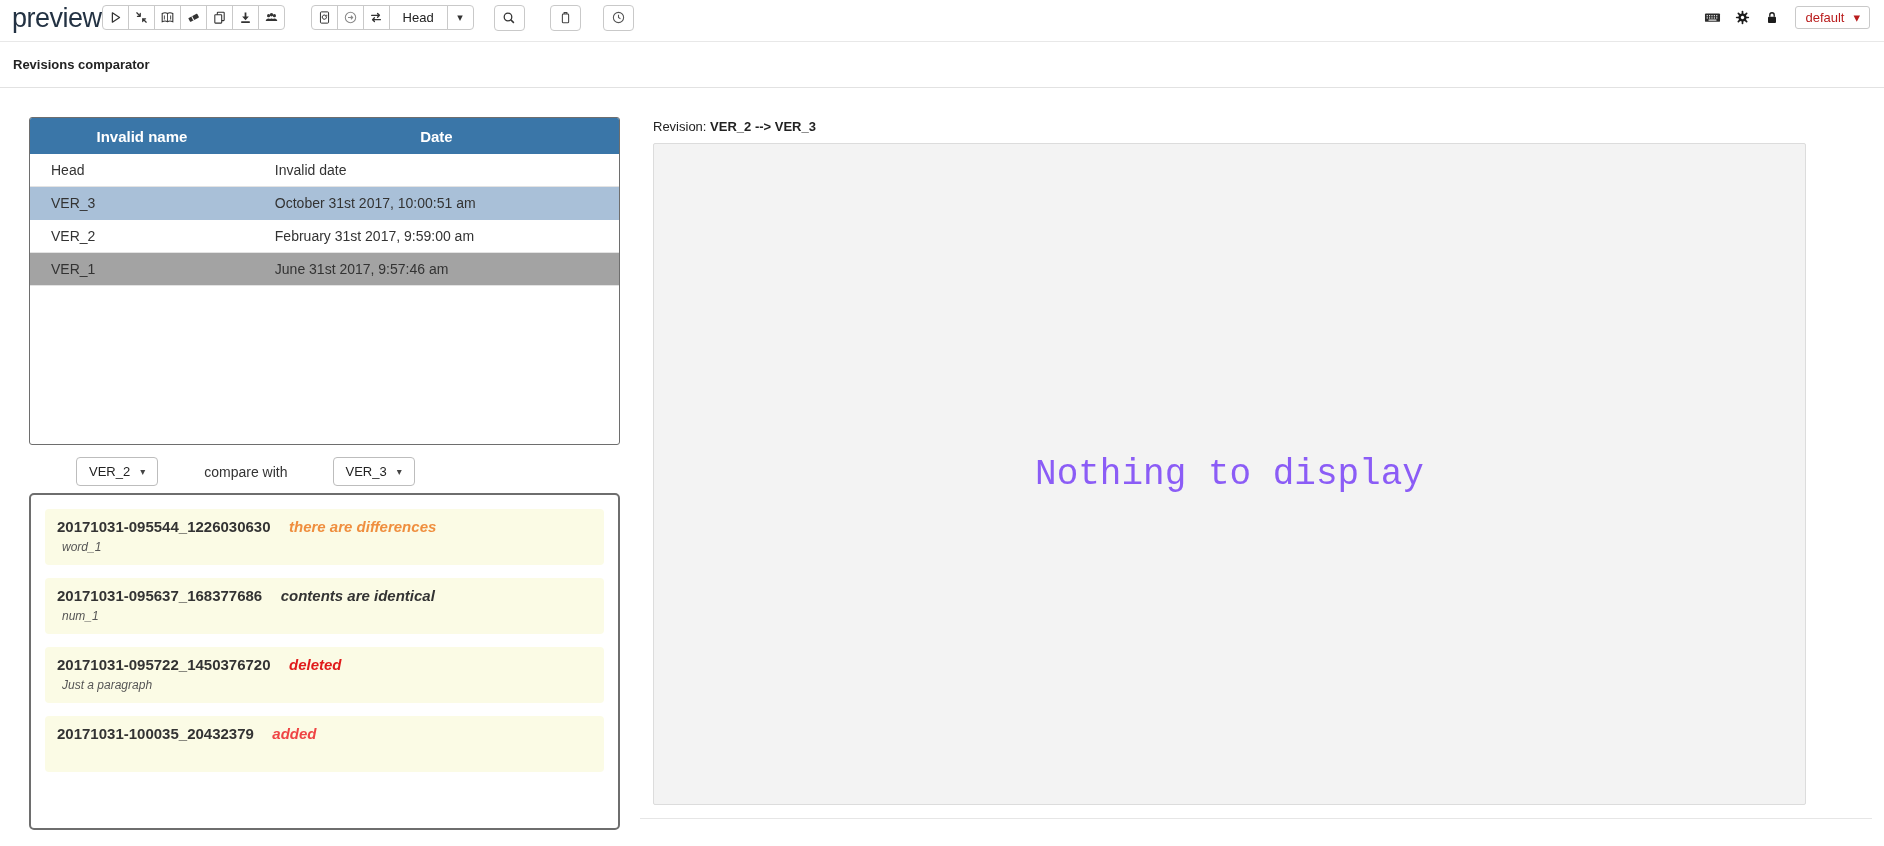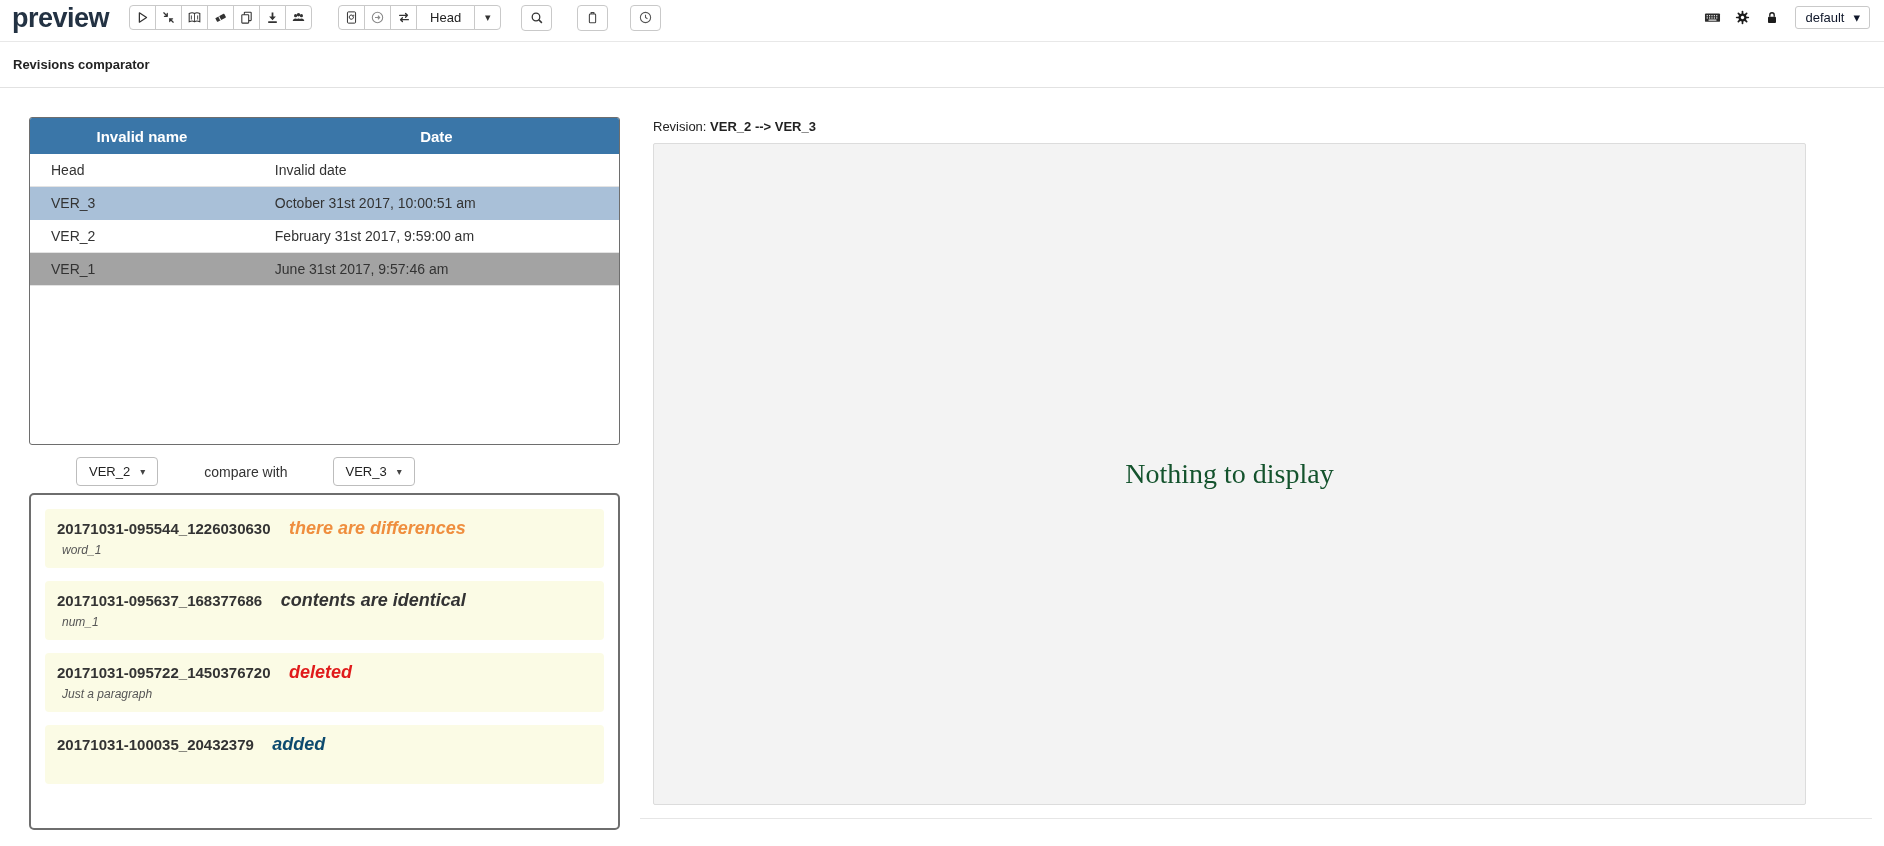--- a/index.html
+++ b/index.html
@@ -2,38 +2,38 @@
 <html><head>
 <meta charset="utf-8">
 <style>
   * { box-sizing: border-box; margin: 0; padding: 0; }
   html, body { width: 1884px; height: 846px; overflow: hidden; background: #fff;
     font-family: "Liberation Sans", sans-serif; color: #333; }
 
   
   .topbar { height: 42px; border-bottom: 1px solid #e8e8e8; display: flex;
     align-items: center; padding: 0 14px 6px 12px; }
-  .logo { font-size: 27px; font-weight: bold; color: #233243; letter-spacing: -0.5px;
-    margin-right: 20px; line-height: 34px; }
+  .logo { font-size: 27px; font-weight: normal; color: #233243; letter-spacing: -0.5px;
+    line-height: 34px; }
   .btn-group { display: inline-flex; }
   .tbtn { display: inline-flex; align-items: center; justify-content: center;
     width: 27px; height: 25px; background: #fff; border: 1px solid #c9c9c9;
     margin-left: -1px; cursor: pointer; padding: 0; }
   .btn-group .tbtn:first-child { border-top-left-radius: 4px; border-bottom-left-radius: 4px; margin-left: 0; }
   .btn-group .tbtn:last-child { border-top-right-radius: 4px; border-bottom-right-radius: 4px; }
   .tbtn.wide { width: auto; padding: 0 13px; font-size: 13px; color: #222; }
   .tbtn .caret { font-size: 11px; color: #333; }
   .standalone { border-radius: 4px; width: 31px; height: 26px; margin-left: 0; }
   .g2 { margin-left: 26px; }
   .ml20 { margin-left: 20px; } .ml25 { margin-left: 25px; } .ml22 { margin-left: 22px; }
   .spacer { flex: 1; }
   .icon-plain { display: inline-flex; align-items: center; justify-content: center;
     width: 22px; height: 22px; margin-left: 8px; cursor: pointer; background: none; border: none; }
   .select-box { display: inline-flex; align-items: center; gap: 9px; border: 1px solid #c9c9c9;
-    border-radius: 3px; padding: 3px 9px; font-size: 13px; color: #0f172a; margin-left: 12px;
+    border-radius: 3px; padding: 3px 9px; font-size: 13px; color: #b91c1c; margin-left: 12px;
     background: #fff; cursor: pointer; }
 
   
   .page-title { font-size: 13px; font-weight: bold; color: #222; margin: 15px 0 0 13px; }
   .title-rule { border: none; border-top: 1px solid #e2e2e2; margin-top: 15px; }
 
   
   .rev-table-panel { position: absolute; left: 29px; top: 117px; width: 591px; height: 328px;
     border: 1px solid #6e6e6e; border-radius: 3px; overflow: hidden; background: #fff; }
   table { width: 100%; border-collapse: collapse; }
@@ -52,31 +52,31 @@
     border-radius: 4px; background: #fff; padding: 6px 12px; font-size: 13px; color: #222; cursor: pointer; }
   .cmp-select .caret { font-size: 10px; color: #444; }
   .cmp-sel-1 { margin-left: 47px; }
   .cmp-label { font-size: 14px; color: #333; margin: 0 45px 0 46px; }
 
   .diff-panel { position: absolute; left: 29px; top: 493px; width: 591px; height: 337px;
     border: 2px solid #6e6e6e; border-radius: 5px; background: #fff; padding-top: 1px; overflow: hidden; }
   .diff-item { margin: 13px 14px; background: #fbfbe5; border-radius: 4px;
     padding: 9px 12px 10px 12px; cursor: pointer; }
   .diff-title { font-size: 15px; font-weight: bold; color: #333; }
-  .diff-status { font-size: 18px; font-weight: bold; font-style: italic; margin-left: 14px; }
+  .diff-status { font-size: 15px; font-weight: bold; font-style: italic; margin-left: 14px; }
   .diff-sub { font-size: 12px; font-style: italic; color: #555; margin-top: 4px;
     padding-left: 5px; min-height: 15px; }
 
   
   .rev-caption { position: absolute; left: 653px; top: 119px; font-size: 13px; color: #222; }
   .rev-caption b { font-weight: bold; }
   .preview-panel { position: absolute; left: 653px; top: 143px; width: 1153px; height: 662px;
     background: #f3f3f3; border: 1px solid #dcdcdc; border-radius: 2px;
     display: flex; align-items: center; justify-content: center; }
-  .empty-msg { font-family: Liberation Serif, serif; font-size: 28px; color: #14532d; }
+  .empty-msg { font-family: Liberation Mono, monospace; font-size: 36px; color: #8b5cf6; }
   .bottom-rule { position: absolute; left: 640px; top: 818px; width: 1232px;
     border-top: 1px solid #e6e6e6; }
 
   svg { display: block; }
 </style>
 </head>
 <body>
 
 <div class="topbar">
   <div class="logo">preview</div>
@@ -285,21 +285,21 @@
   <div class="diff-item">
     <div>
       <span class="diff-title">20171031-095722_1450376720</span>
       <span class="diff-status" style="color: rgb(224, 27, 27);">deleted</span>
     </div>
     <div class="diff-sub">Just a paragraph</div>
   </div>
   <div class="diff-item">
     <div>
       <span class="diff-title">20171031-100035_20432379</span>
-      <span class="diff-status" style="color: #0c4a6e;">added</span>
+      <span class="diff-status" style="color: #ef4444;">added</span>
     </div>
     <div class="diff-sub"></div>
   </div>
 </div>
 
 <div class="rev-caption">
   <span>Revision:</span>
   <b>VER_2 --&gt; VER_3</b>
 </div>
 

